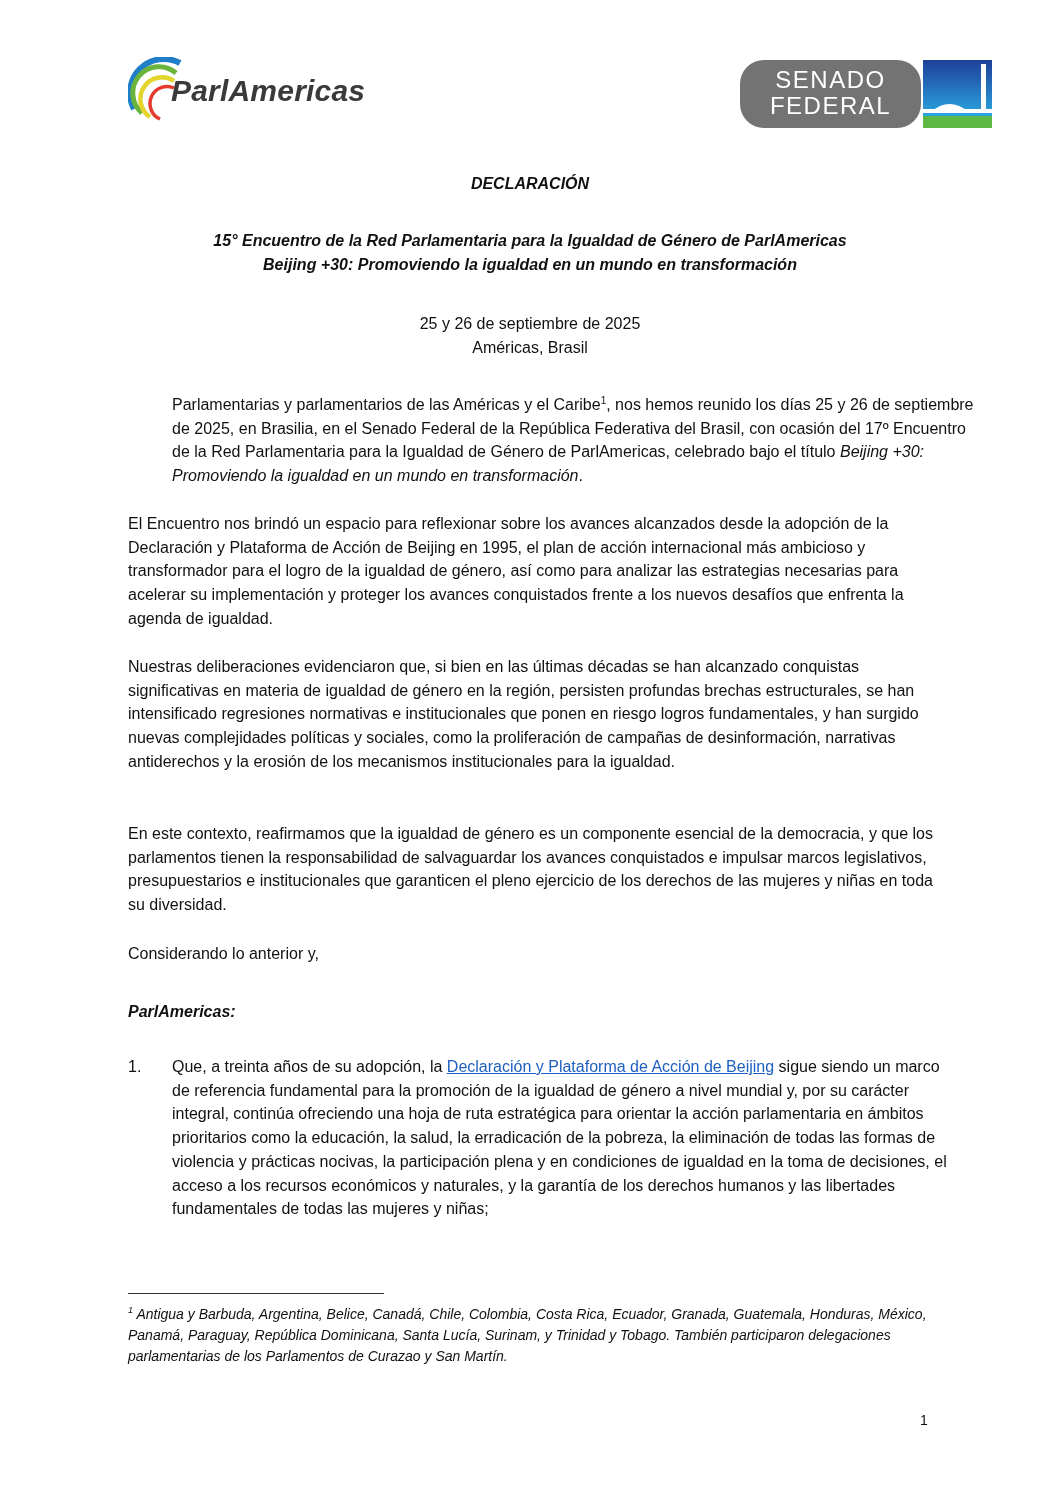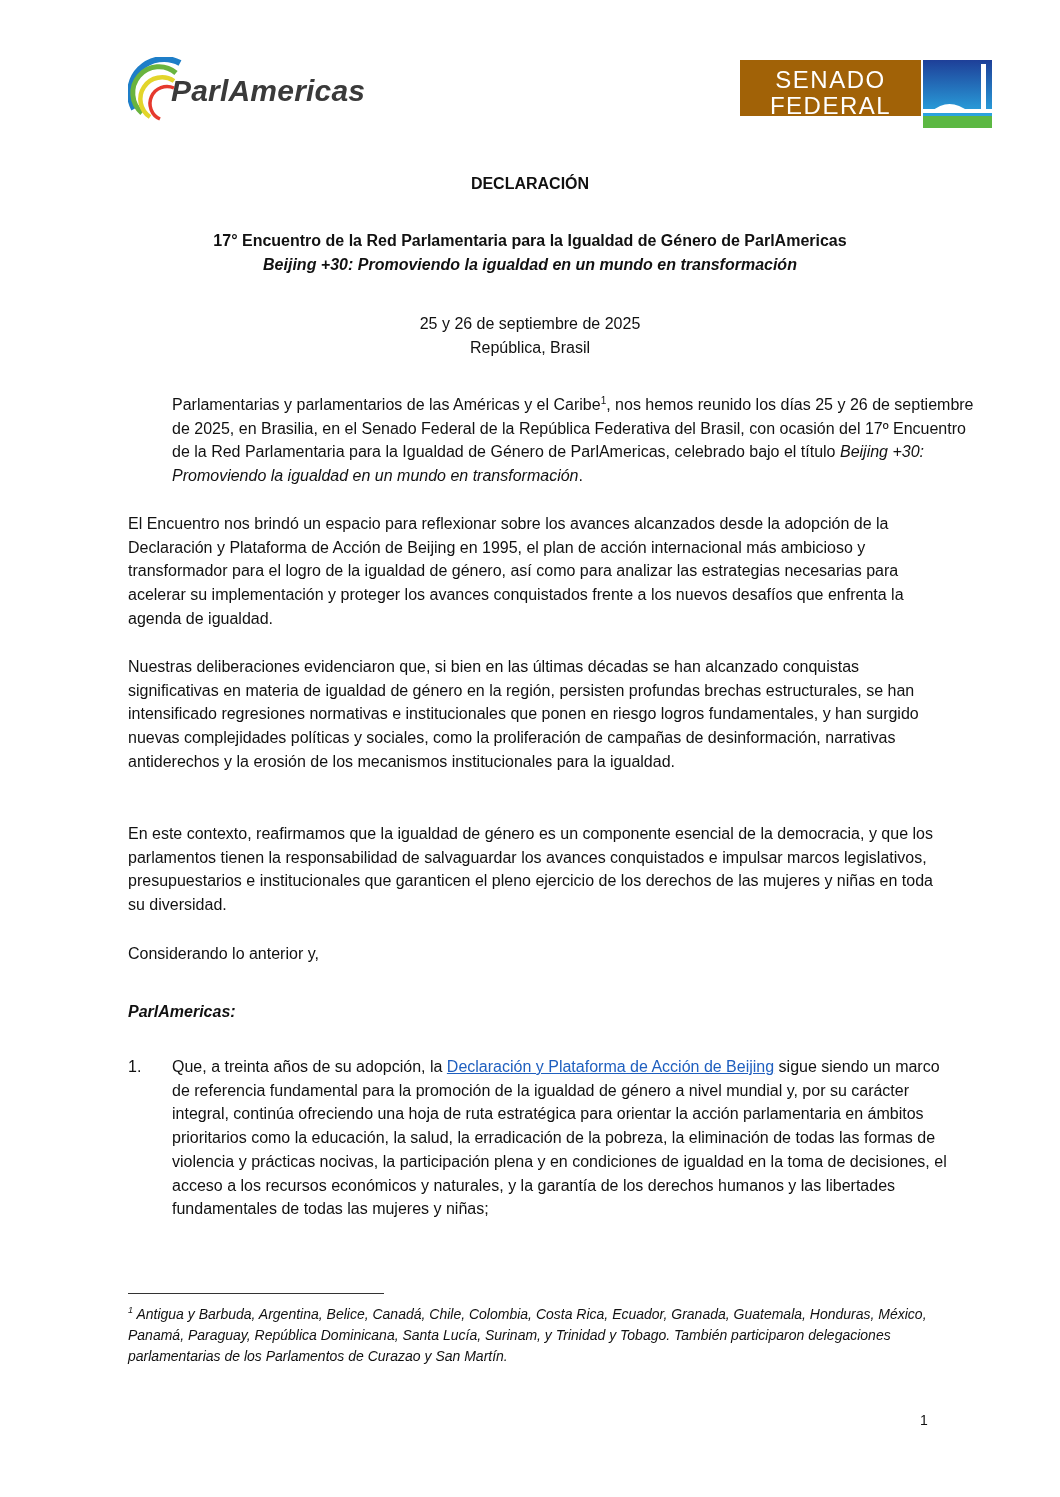--- a/index.html
+++ b/index.html
@@ -8,29 +8,29 @@
     .page { position: absolute; left: 0; top: 0; width: 1060px; height: 1497px; background: #fff; }
 
     
     .pa-logo { position: absolute; left: 128px; top: 57px; width: 260px; height: 70px; text-align: center; }
     .pa-logo svg { position: absolute; left: 0; top: 0; }
     .pa-logo .pa-text { position: absolute; left: 43px; top: 17px; font-family: "Liberation Sans", sans-serif;
       font-weight: bold; font-style: italic; font-size: 30px; color: #3a3a3a; letter-spacing: 0.2px; }
 
     
     .sf-logo { position: absolute; left: 740px; top: 60px; width: 252px; height: 68px; }
-    .sf-blue { position: absolute; left: 0; top: 0; width: 181px; height: 56px; background: #a16207; }
+    .sf-blue { position: absolute; left: 0; top: 0; width: 181px; height: 68px; background: #737373; border-radius: 24px; }
     .sf-line { position: absolute; left: 0; width: 181px; text-align: center; color: #fff;
       font-family: "Liberation Sans", sans-serif; font-size: 24px; letter-spacing: 1.5px; line-height: 26px; }
     .sf-line.l1 { top: 7px; }
     .sf-line.l2 { top: 33px; }
     .sf-emblem { position: absolute; left: 183px; top: 0; width: 69px; height: 68px; }
 
     .center { position: absolute; left: 0; width: 1060px; text-align: center; font-size: 16px; line-height: 24px; }
-    .bold { font-weight: bold; }
+    .bold { font-weight: bold; font-style: italic; }
     .italic { font-style: italic; }
     .bi { font-weight: bold; font-style: italic; }
 
     .para { position: absolute; left: 128px; width: 808px; font-size: 16px; line-height: 23.7px; }
     sup { font-size: 10px; line-height: 0; }
     .list-item { position: absolute; left: 128px; width: 808px; font-size: 16px; line-height: 23.7px; }
     .list-num { position: absolute; left: 0; top: 0; }
     .list-text { position: absolute; left: 30px; top: 0; width: 778px; margin-left: 14px; }
     .link { color: #1f5fbf; text-decoration: underline; }
 
@@ -68,24 +68,24 @@
       </defs>
       <rect x="0" y="0" width="69" height="56" fill="url(#sky)"></rect>
       <rect x="58" y="4" width="5" height="48" fill="#ffffff"></rect>
       <path d="M8 52 Q26 36 46 52 Z" fill="#ffffff"></path>
       <rect x="0" y="49" width="69" height="4" fill="#ffffff"></rect>
       <rect x="0" y="56" width="69" height="12" fill="#5cb843"></rect>
     </svg>
   </div>
 
   <div class="center bold" style="top:172px;">DECLARACIÓN</div>
-  <div class="center bold" style="top:229px;">17° Encuentro de la Red Parlamentaria para la Igualdad de Género de ParlAmericas</div>
+  <div class="center bold" style="top:229px;">15° Encuentro de la Red Parlamentaria para la Igualdad de Género de ParlAmericas</div>
   <div class="center bi" style="top:253px;">Beijing +30: Promoviendo la igualdad en un mundo en transformación</div>
   <div class="center" style="top:312px;">25 y 26 de septiembre de 2025</div>
-  <div class="center" style="top:336px;">República, Brasil</div>
+  <div class="center" style="top:336px;">Américas, Brasil</div>
 
   <div class="para" style="top:393px;margin-left:44px;">
     <span>Parlamentarias y parlamentarios de las Américas y el Caribe</span><sup>1</sup><span>, nos hemos reunido los días 25 y 26 de septiembre de 2025, en Brasilia, en el Senado Federal de la República Federativa del Brasil, con ocasión del 17º Encuentro de la Red Parlamentaria para la Igualdad de Género de ParlAmericas, celebrado bajo el título </span><span class="italic">Beijing +30: Promoviendo la igualdad en un mundo en transformación</span><span>.</span>
   </div>
 
   <div class="para" style="top:512px;">El Encuentro nos brindó un espacio para reflexionar sobre los avances alcanzados desde la adopción de la Declaración y Plataforma de Acción de Beijing en 1995, el plan de acción internacional más ambicioso y transformador para el logro de la igualdad de género, así como para analizar las estrategias necesarias para acelerar su implementación y proteger los avances conquistados frente a los nuevos desafíos que enfrenta la agenda de igualdad.</div>
   <div class="para" style="top:655px;">Nuestras deliberaciones evidenciaron que, si bien en las últimas décadas se han alcanzado conquistas significativas en materia de igualdad de género en la región, persisten profundas brechas estructurales, se han intensificado regresiones normativas e institucionales que ponen en riesgo logros fundamentales, y han surgido nuevas complejidades políticas y sociales, como la proliferación de campañas de desinformación, narrativas antiderechos y la erosión de los mecanismos institucionales para la igualdad.</div>
   <div class="para" style="top:822px;">En este contexto, reafirmamos que la igualdad de género es un componente esencial de la democracia, y que los parlamentos tienen la responsabilidad de salvaguardar los avances conquistados e impulsar marcos legislativos, presupuestarios e institucionales que garanticen el pleno ejercicio de los derechos de las mujeres y niñas en toda su diversidad.</div>
   <div class="para" style="top:942px;">Considerando lo anterior y,</div>
   <div class="para bi" style="top:1000px;">ParlAmericas:</div>

